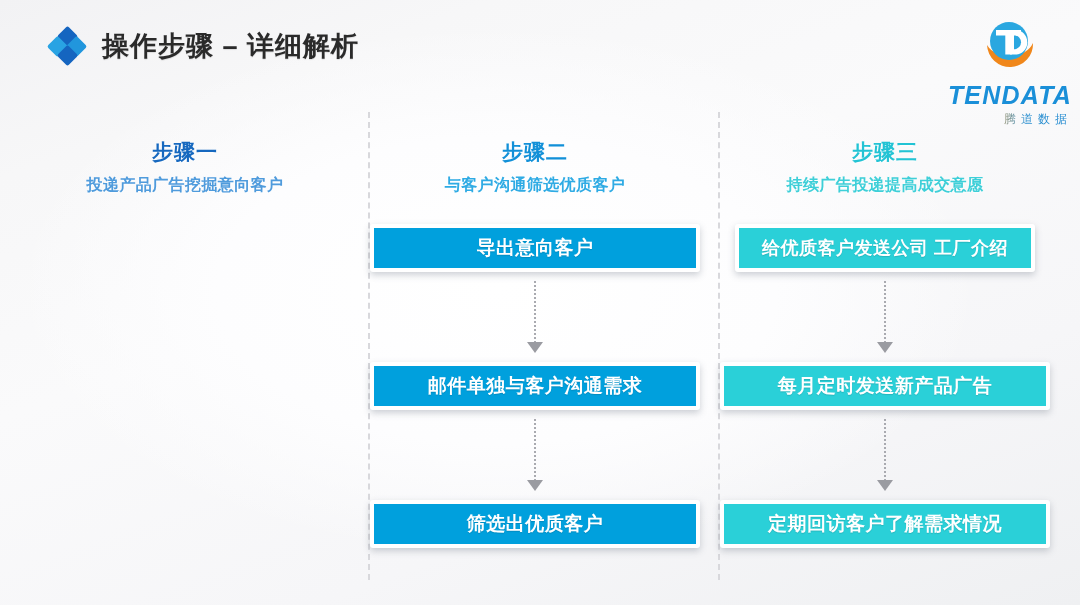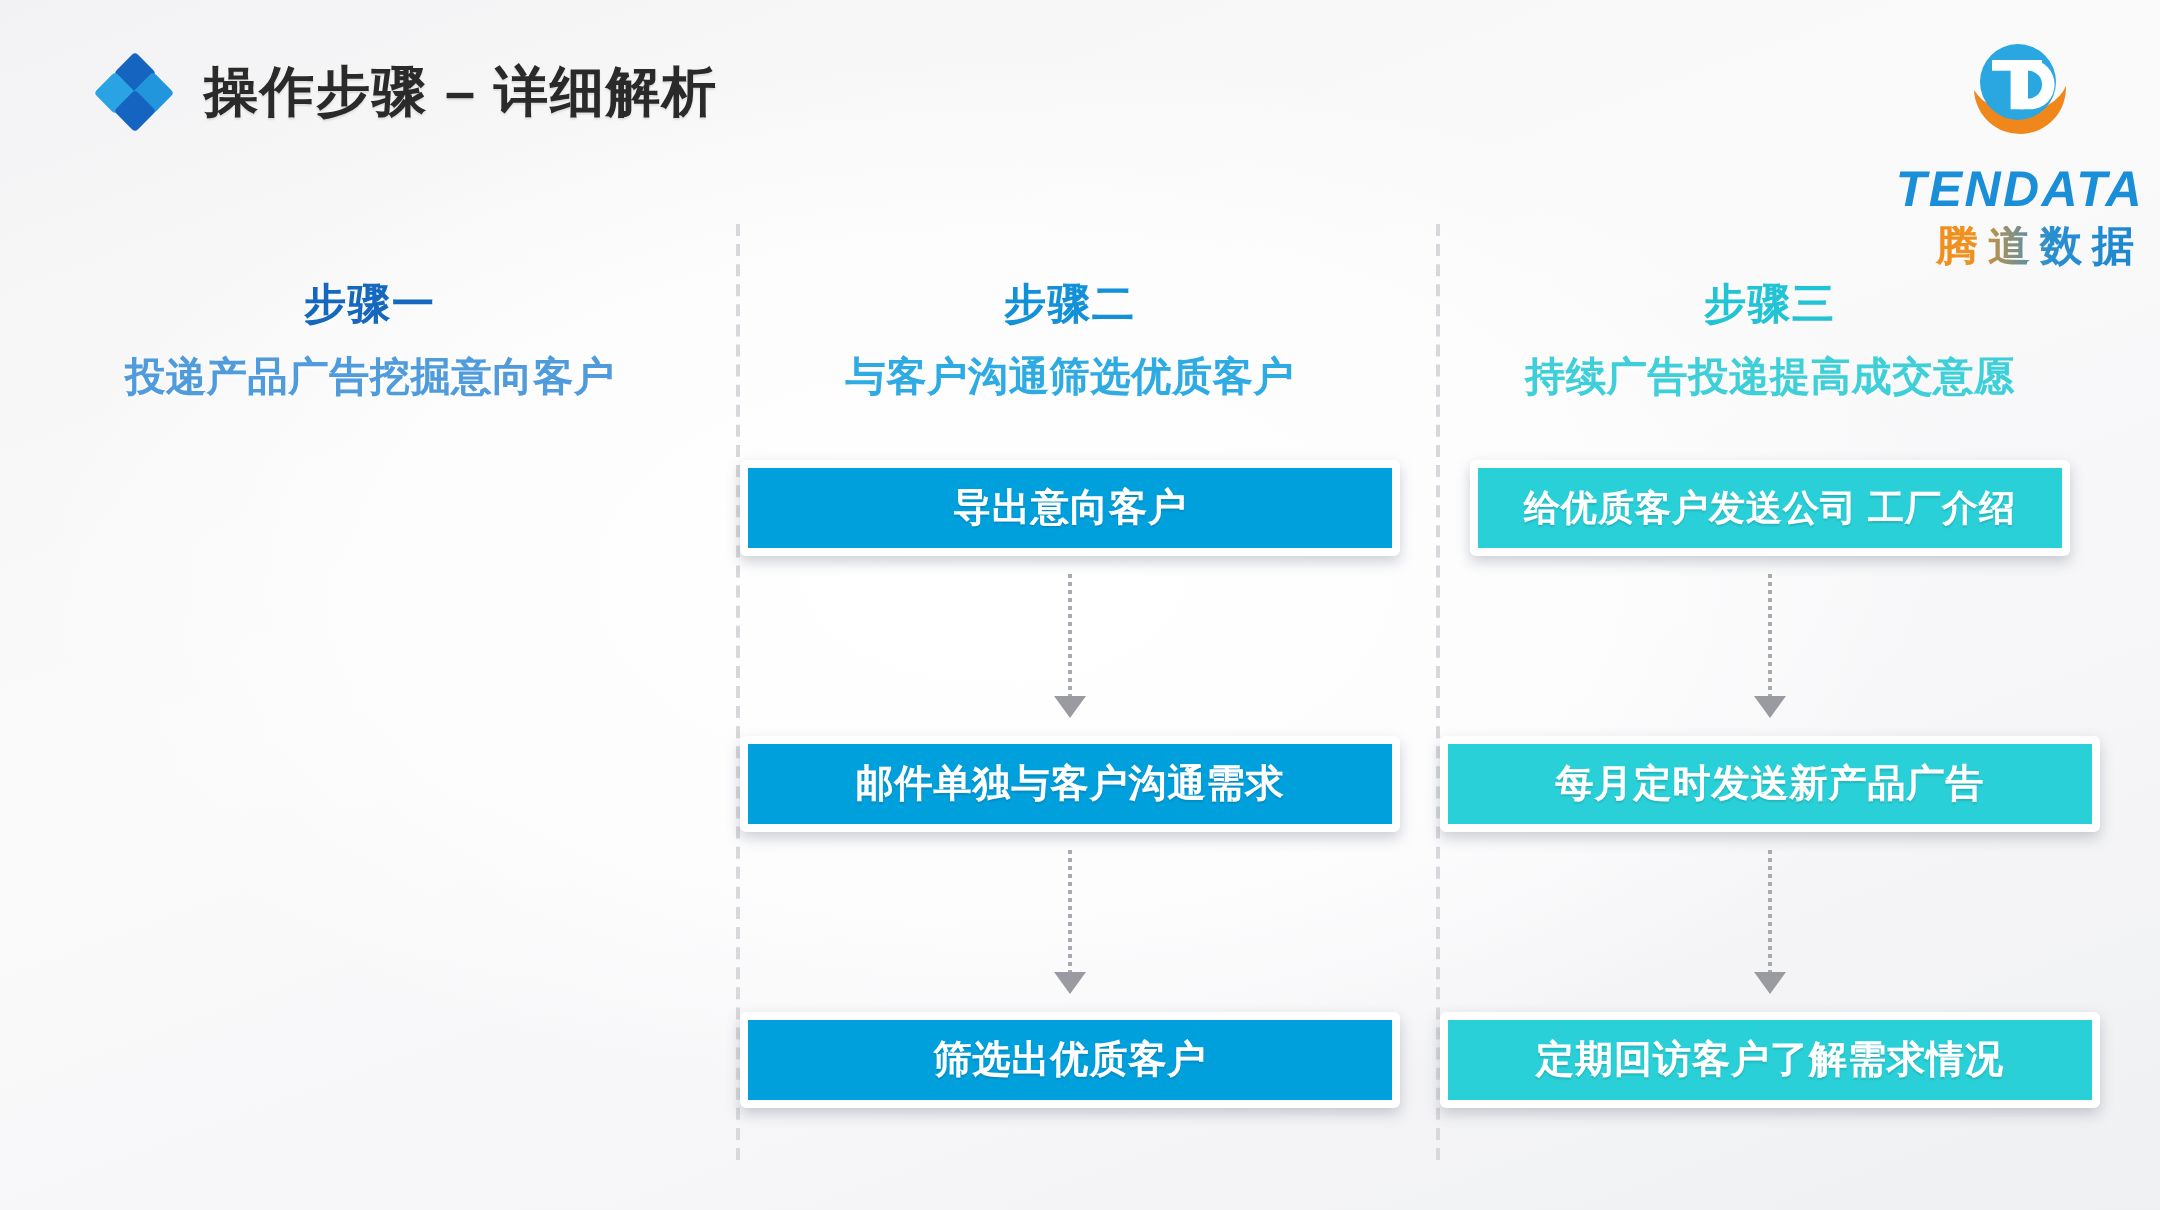--- a/index.html
+++ b/index.html
@@ -40,21 +40,21 @@
 
   
   .logo { position:absolute; right:24px; top:18px; display:flex; align-items:center; gap:9px;flex-direction:column; }
   .logo-mark { position:relative; width:54px; height:50px; flex:0 0 54px; }
   .logo-text { display:flex; flex-direction:column; line-height:1; padding-top:2px; }
   .logo-en {
     font-size:25px; font-weight:bold; font-style:italic; color:#1a8fd8;
     letter-spacing:1.2px; font-family:"Liberation Sans", sans-serif;
   }
   .logo-cn {
-    margin-top:5px; font-size:21px; font-weight:bold; letter-spacing:5px;
+    margin-top:5px; font-size:12px; font-weight:normal; letter-spacing:5px;
     background:linear-gradient(90deg,#f08a1e 0%,#f0911f 30%,#2a8fd0 62%,#1a86cf 100%);
     -webkit-background-clip:text; background-clip:text; color:transparent;
   }
 
   
   .board { position:absolute; left:0; top:100px; width:1080px; height:505px; }
 
   .divider {
     position:absolute; top:12px; width:0; height:468px;
     border-left:2px dashed #d8d8dc;
@@ -65,21 +65,21 @@
   .col { position:absolute; top:0; width:350px; }
   .col.c1 { left:10px; }
   .col.c2 { left:360px; }
   .col.c3 { left:710px; }
 
   .col-step {
     text-align:center; font-size:21px; font-weight:bold;
     letter-spacing:1px; margin-top:38px;
   }
   .col-desc {
-    text-align:center; font-size:20px; font-weight:bold;
+    text-align:center; font-size:16px; font-weight:bold;
     letter-spacing:0.4px; margin-top:9px;
   }
 
   .c1 .col-step { color:#1668bf; text-shadow:0 1px 2px rgba(255,255,255,0.9); }
   .c1 .col-desc { color:#4f9bdc; text-shadow:0 1px 2px rgba(255,255,255,0.9); }
   .c2 .col-step { color:#1290d8; text-shadow:0 1px 2px rgba(255,255,255,0.9); }
   .c2 .col-desc { color:#2fabe4; text-shadow:0 1px 2px rgba(255,255,255,0.9); }
   .c3 .col-step { color:#22c3d4; text-shadow:0 1px 2px rgba(255,255,255,0.9); }
   .c3 .col-desc { color:#3ecfd8; text-shadow:0 1px 2px rgba(255,255,255,0.9); }
 

